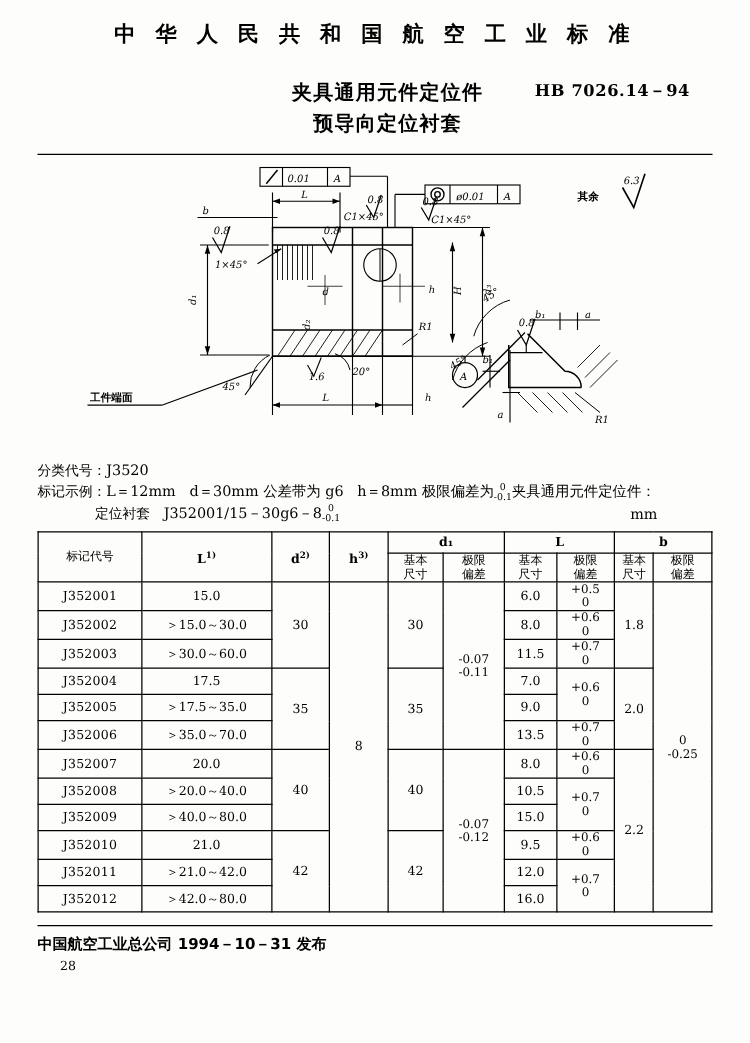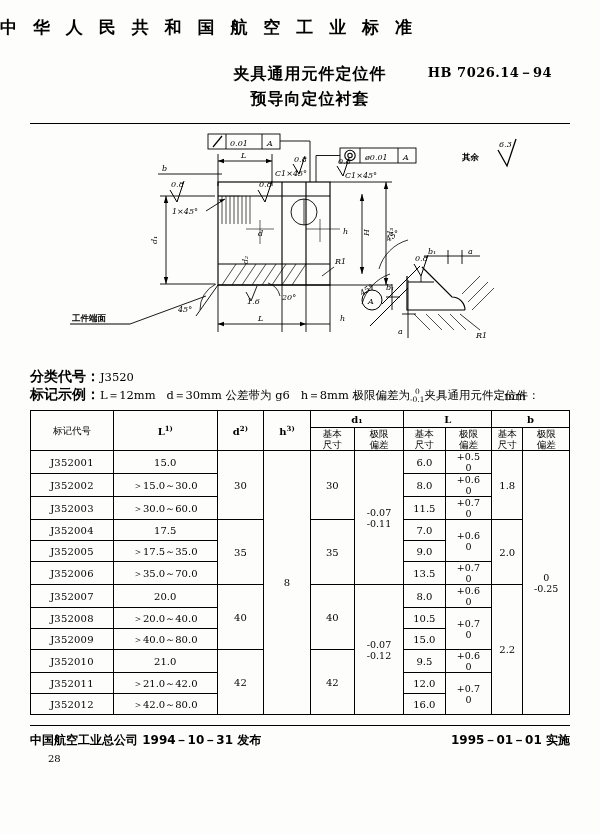--- a/index.html
+++ b/index.html
@@ -9,20 +9,21 @@
     background:#fdfdfb;
     font-family:"DejaVu Sans","Liberation Sans",sans-serif;
     color:#000;
     position:relative;
     overflow:hidden;
   }
   .page{position:relative;width:600px;height:834px;box-sizing:border-box;}
 
   
   .std-head{
+    text-align:center;
     font-size:17px;
     font-weight:bold;
     letter-spacing:5px;
     padding-top:16px;
   }
   .title-block{
     position:relative;
     margin-top:22px;
     height:54px;
     padding-left:20px;
@@ -60,21 +61,21 @@
   .dtxt{font-family:"DejaVu Serif","Liberation Serif",serif;font-size:8px;font-style:italic;}
   .dtxt-cn{font-family:"DejaVu Sans","Liberation Sans",sans-serif;font-size:8.5px;font-style:normal;font-weight:bold;}
 
   
   .spec{
     margin:6px 30px 0 30px;
     font-size:11.5px;
     line-height:17px;
     font-family:"DejaVu Serif","Liberation Serif",serif;
   }
-  .spec .cn{font-family:"DejaVu Sans","Liberation Sans",sans-serif;font-weight:bold;font-size:14px;}
+  .spec .cn{font-family:"DejaVu Sans","Liberation Sans",sans-serif;font-weight:normal;font-size:11px;}
   .indent{padding-left:46px;}
   .unit-row{position:relative;height:0;}
   .unit{
     position:absolute;right:44px;top:-16px;
     font-size:11.5px;
     font-family:"DejaVu Serif","Liberation Serif",serif;
   }
   .frac{display:inline-block;vertical-align:middle;font-size:7.5px;line-height:8px;text-align:center;}
 
   
@@ -388,20 +389,23 @@
       </g>
     </svg>
   </div>
 
   <div class="spec">
     <div>
       <span class="cn">分类代号：</span><span>J3520</span>
     </div>
     <div>
       <span class="cn">标记示例：</span><span>L＝12mm</span>&nbsp;&nbsp;&nbsp;<span>d＝30mm 公差带为 g6</span>&nbsp;&nbsp;&nbsp;<span>h＝8mm 极限偏差为</span><span class="frac"><span>0</span><br><span>-0.1</span></span><span>夹具通用元件定位件：</span>
+    </div>
+    <div class="indent">
+      <span class="cn">定位衬套</span>&nbsp;&nbsp;&nbsp;<span>J352001/15－30g6－8</span><span class="frac"><span>0</span><br><span>-0.1</span></span>
     </div>
     <div class="unit-row">
       <span class="unit">mm</span>
     </div>
   </div>
 
   <div class="tbl-wrap">
     <table class="main">
       <colgroup>
         <col style="width:16%">
@@ -519,17 +523,16 @@
             <td class="grpline botline">＞42.0～80.0</td>
             <td class="grpline botline">16.0</td>
           </tr>
         </tbody>
     </table>
   </div>
 
   <hr class="foot-rule">
   <div class="footer">
     <span>中国航空工业总公司 1994－10－31 发布</span>
-    <span class="right">1995－01－01 实施</span>
   </div>
   <div class="pageno">28</div>
 
 </div>
 
 </body></html>

